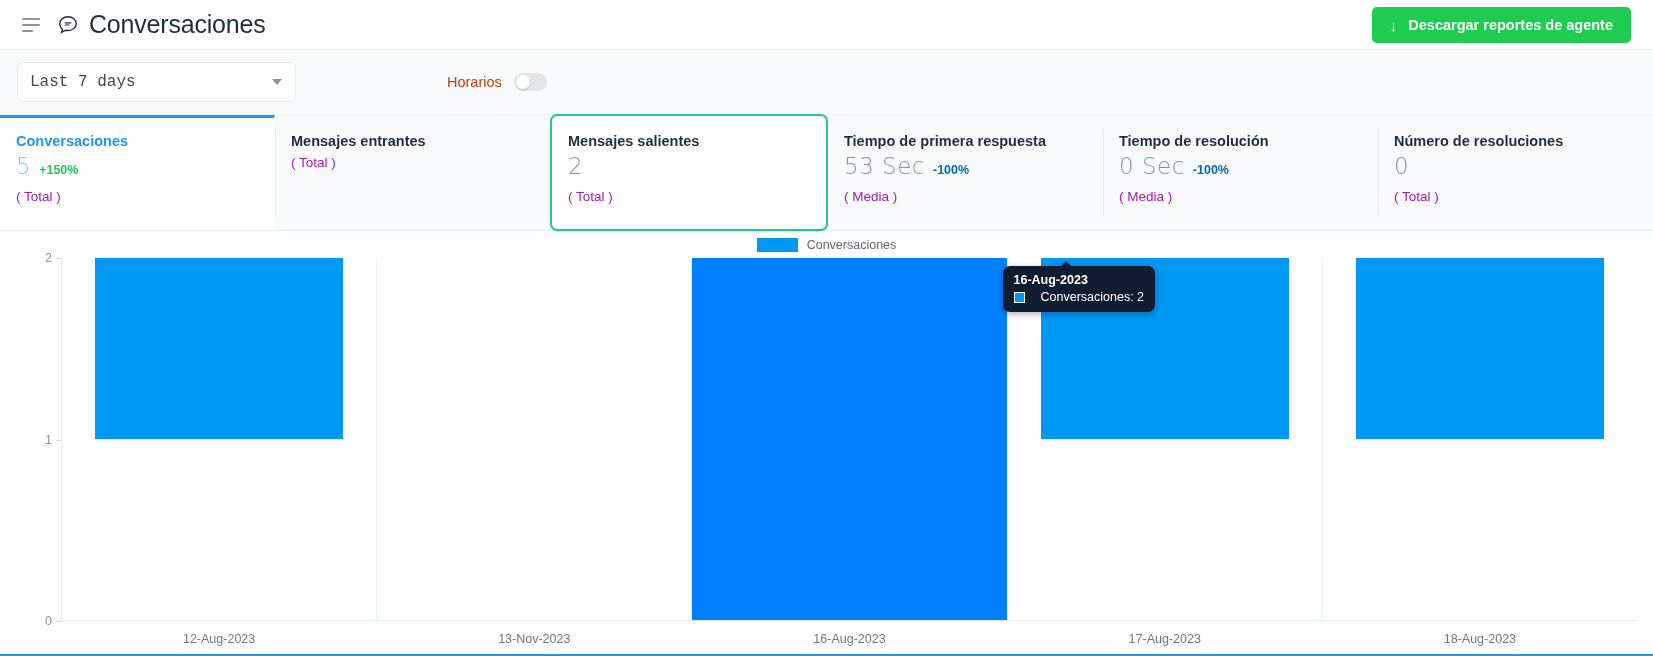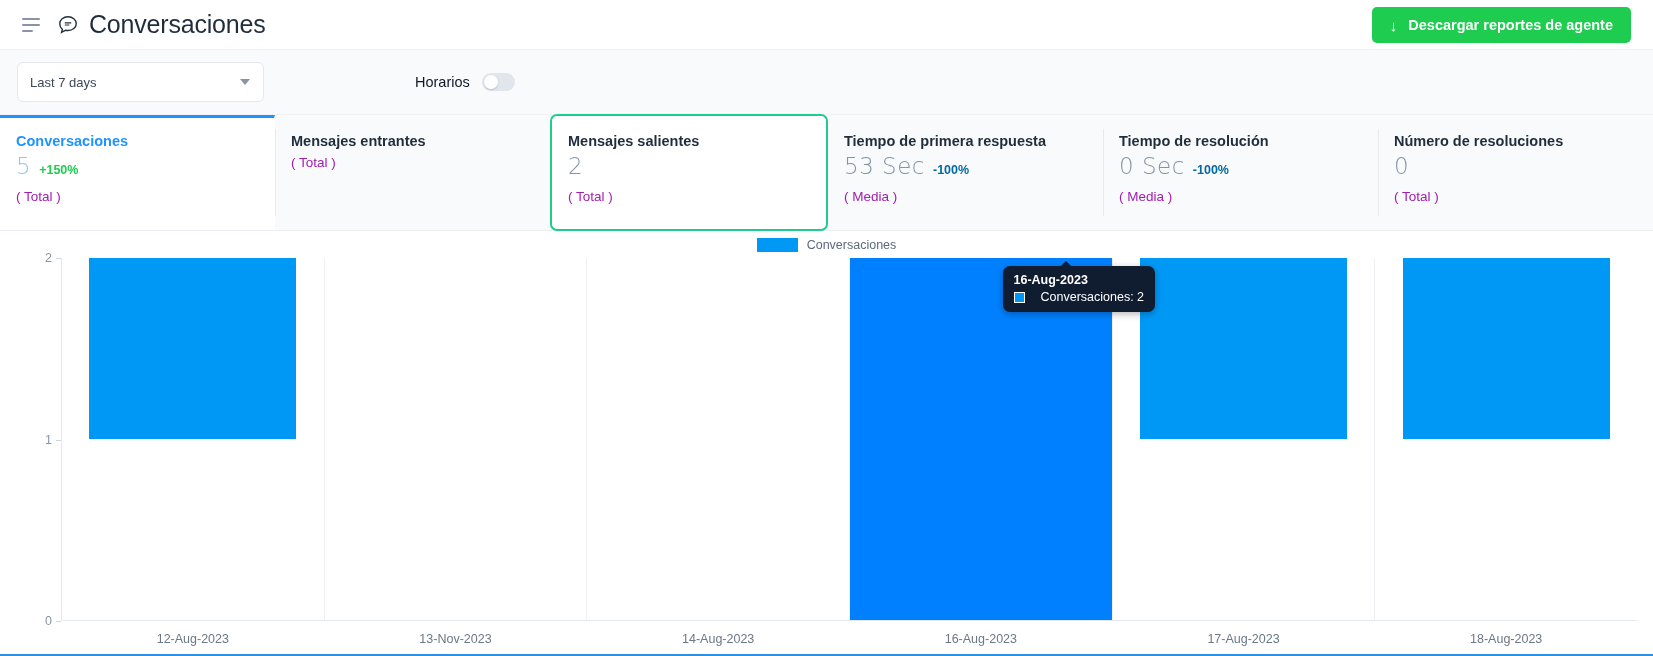--- a/index.html
+++ b/index.html
@@ -61,46 +61,47 @@
   
   .filter-bar {
     height: 65px;
     background: #f8fafc;
     display: flex;
     align-items: center;
     padding-left: 17px;
     border-bottom: 1px solid #f0f3f6;
   }
   .date-select {
-    width: 247px;
+    width: 279px;
     height: 40px;
     background: #ffffff;
     border: 1px solid #e3e9ef;
     border-radius: 6px;
     display: flex;
     align-items: center;
     padding: 0 12px;
-    font-size: 13px;
+    font-size: 16px;
     color: #3c4858;
     cursor: pointer;
     position: relative;
+    font-family: Liberation Mono, monospace;
   }
   .date-select .caret {
     position: absolute; right: 13px;
     width: 0; height: 0;
     border-left: 5.5px solid transparent;
     border-right: 5.5px solid transparent;
     border-top: 6.5px solid #8a94a6;
   }
   .toggle-group {
     display: flex; align-items: center;
     margin-left: 151px;
     gap: 12px;
   }
-  .toggle-label { font-size: 14.5px; color: #0f172a; }
+  .toggle-label { font-size: 14.5px; color: #c2410c; }
   .toggle {
     width: 33px; height: 18px;
     background: #e1e6ec;
     border-radius: 9px;
     position: relative;
     cursor: pointer;
   }
   .toggle .knob {
     position: absolute; top: 2px; left: 2px;
     width: 14px; height: 14px;
@@ -365,23 +366,20 @@
         <div class="ytick" style="top: 50%;">1</div>
         <div class="ytick" style="top: 0%;">2</div>
       </div>
     <div class="bars" id="bars">
         <div class="bar-slot">
           <div class="bar" style="height:50%;background:#0098F5;"></div>
           <div class="xtick">12-Aug-2023</div>
         </div>
         <div class="bar-slot">
           <div class="xtick">13-Nov-2023</div>
-        </div>
-        <div class="bar-slot">
-          <div class="xtick">14-Aug-2023</div>
         </div>
         <div class="bar-slot">
           <div class="bar hovered" style="height:100%;background:#0080FF;"></div>
           <div class="xtick">16-Aug-2023</div>
         </div>
         <div class="bar-slot">
           <div class="bar" style="height:50%;background:#0098F5;"></div>
           <div class="xtick">17-Aug-2023</div>
         </div>
         <div class="bar-slot">

